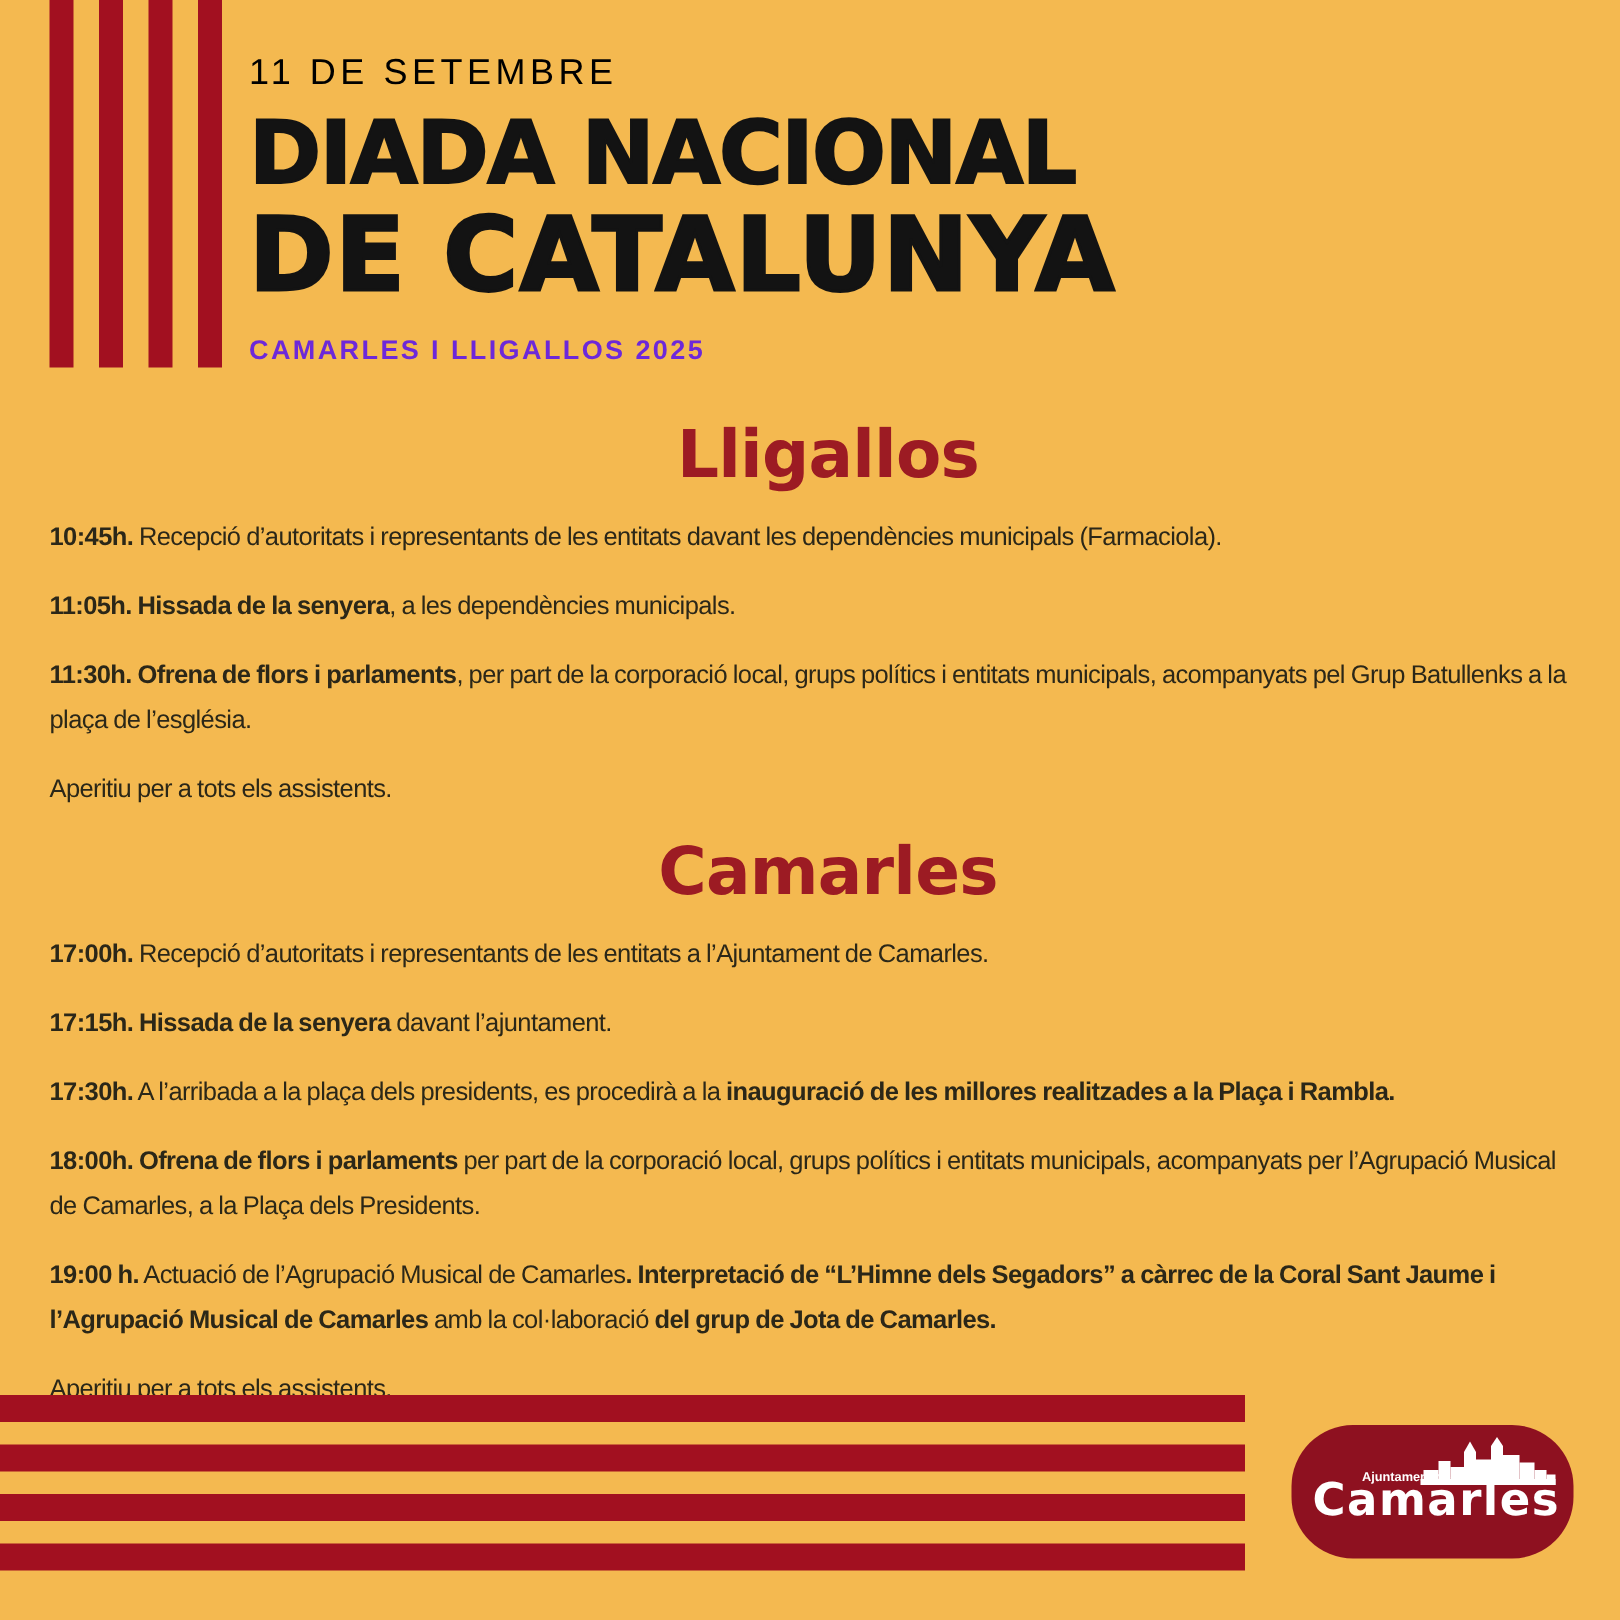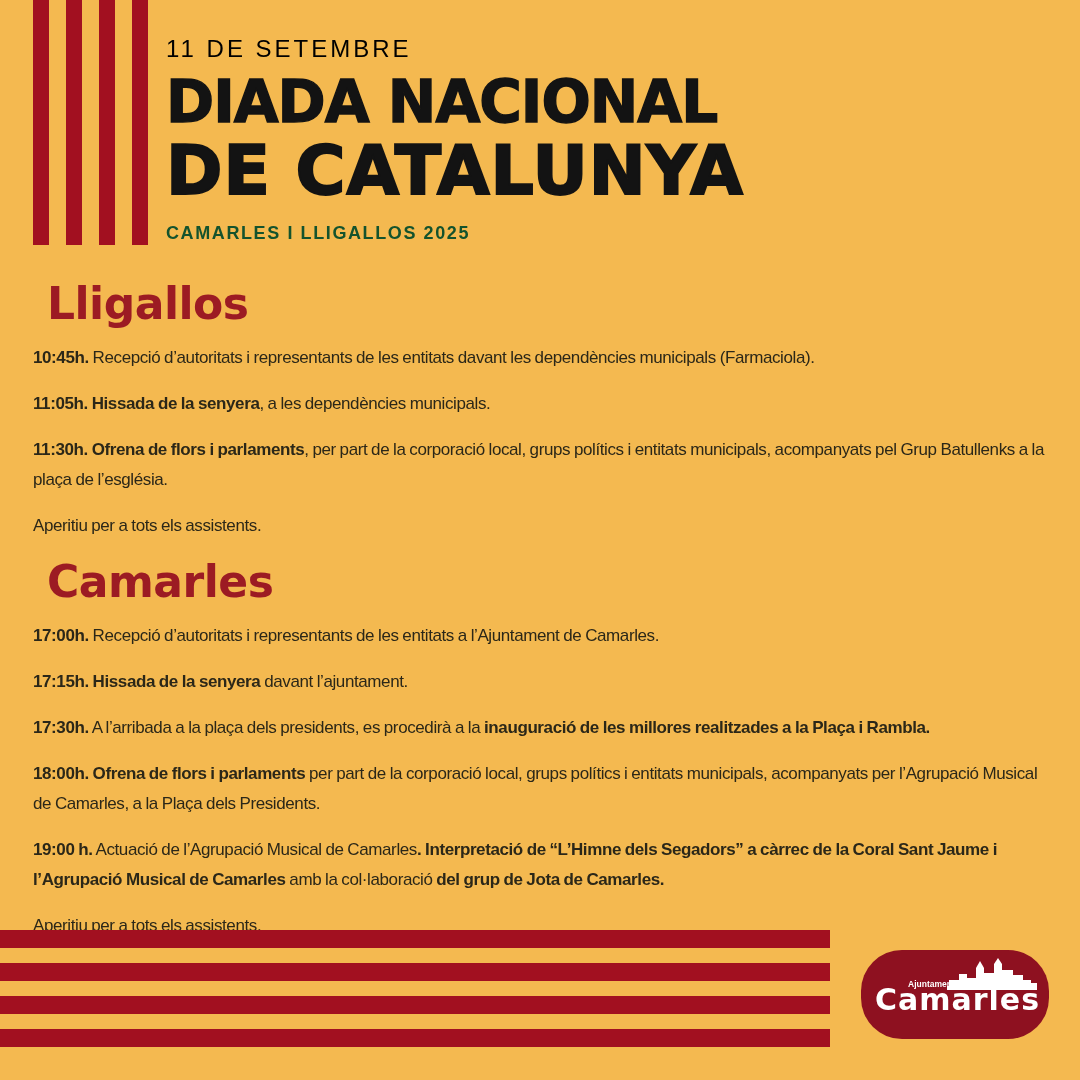--- a/index.html
+++ b/index.html
@@ -32,29 +32,29 @@
     color:#000000;line-height:30px;
   }
   .title{
     font-family:"DejaVu Sans", sans-serif;font-weight:bold;color:var(--title);
     -webkit-text-stroke:1.4px var(--title);
   }
   .title.line1{font-size:58px;line-height:64px;letter-spacing:-1px;margin-top:6px;}
   .title.line2{font-size:68px;line-height:74px;letter-spacing:1px;-webkit-text-stroke:2px var(--title);}
   .subtitle{
     font-size:18px;font-weight:bold;letter-spacing:1.6px;
-    color:#14532d;margin-top:14px;line-height:22px;
+    color:#6d28d9;margin-top:14px;line-height:22px;
   }
 
   
   .program{position:absolute;left:33px;top:279px;width:1024px;color:var(--text);}
   .section h2{
     font-family:"DejaVu Sans", sans-serif;
     font-size:44px;line-height:50px;letter-spacing:-0.5px;
-    color:var(--heading-red);margin:0 0 14px 14px;font-weight:bold;
+    color:var(--heading-red);margin:0 0 14px 14px;font-weight:bold;text-align:center;
   }
   .section + .section h2{margin-top:2px;}
   .events p{
     margin:0 0 16px 0;
     font-size:17px;line-height:30px;letter-spacing:-0.4px;word-spacing:-0.5px;
     color:var(--text);
   }
   .events p strong{font-weight:bold;}
 
   

